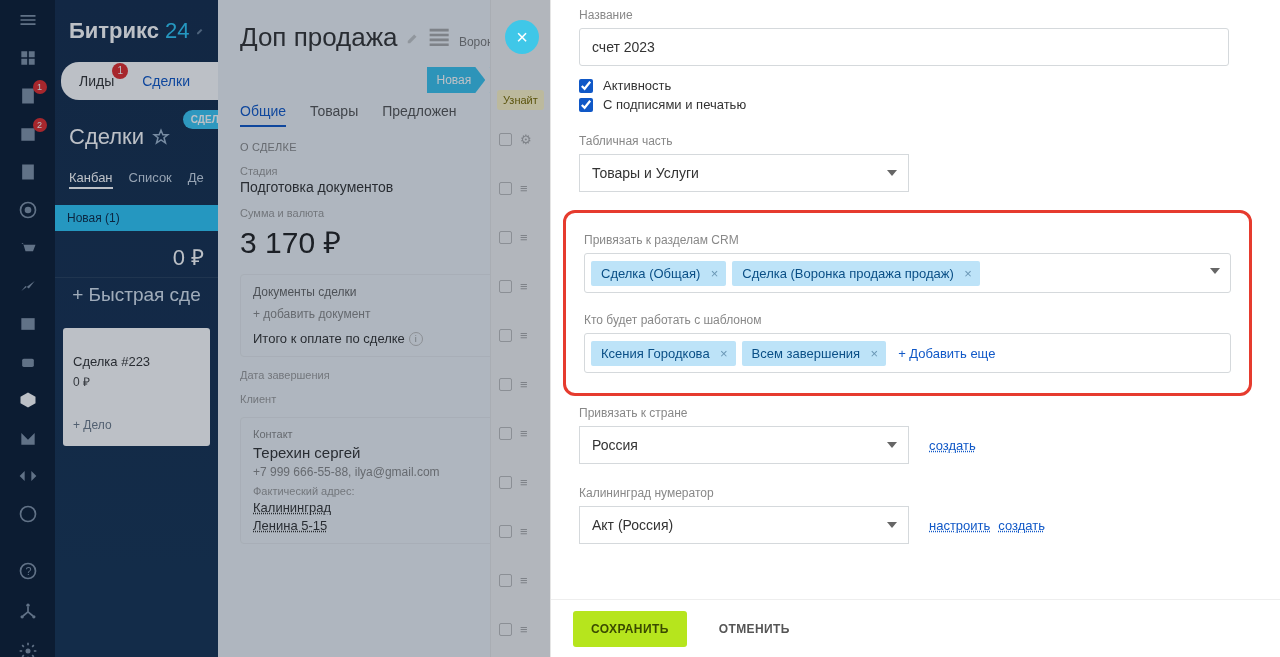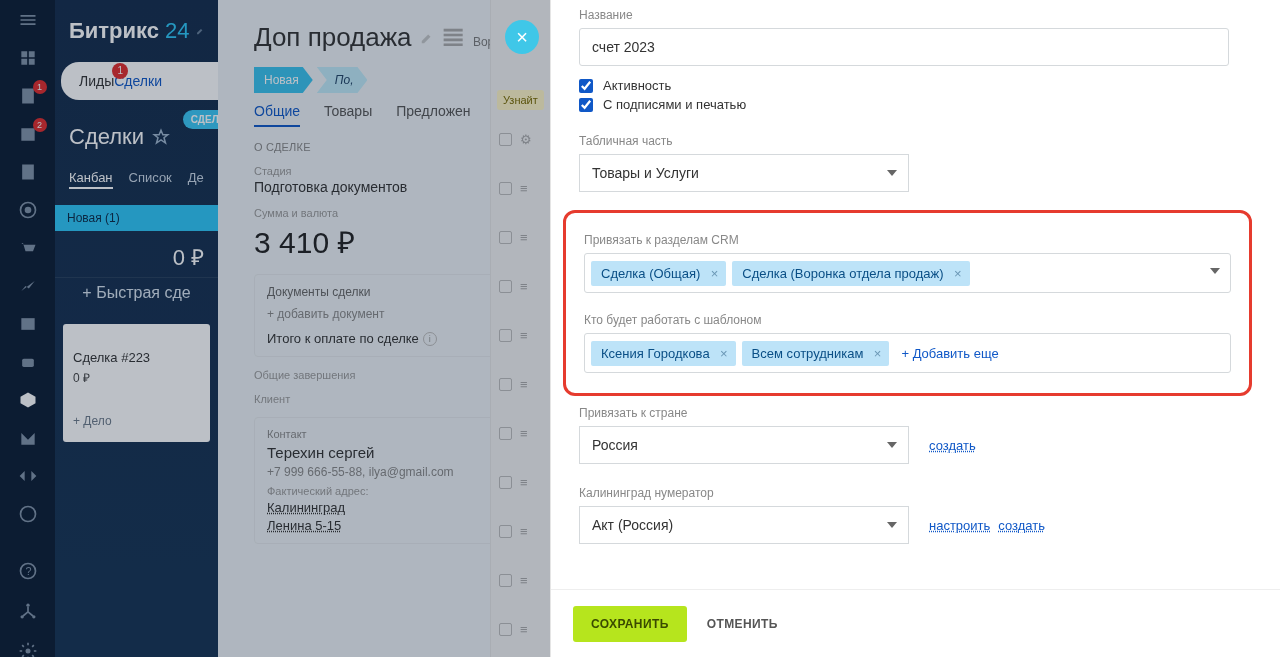--- a/index.html
+++ b/index.html
@@ -12,43 +12,43 @@
 .rail-icon.active svg { fill: #fff; }
 .rail-badge { position: absolute; top: -6px; right: -8px; min-width: 14px; height: 14px; background: #e22b2b; border-radius: 7px; color: #fff; font-size: 9px; line-height: 14px; text-align: center; padding: 0 3px; }
 .rail-sep { flex: 1; }
 .rail-bottom { display: flex; flex-direction: column; align-items: center; gap: 18px; margin-bottom: 16px; }
 
 
 .side { position: absolute; left: 55px; top: 0; width: 163px; height: 657px; background: linear-gradient(#142c4b, #163353); color: #d8e3ef; }
 .side-head { display: flex; align-items: center; gap: 6px; padding: 18px 14px 10px; font-size: 22px; font-weight: 600; color: #fff; }
 .side-head .b24 { color: #2fc7f7; font-weight: 400; }
 .side-head-edit { width: 16px; height: 16px; opacity: .6; }
-.side-tabs { background: #fff; margin: 8px 0 0 6px; border-radius: 18px 0 0 18px; height: 38px; display: flex; align-items: center; padding-left: 18px; font-size: 14px; position: relative; }
+.side-tabs { background: #fff; margin: 8px 0 0 6px; border-radius: 18px 0 0 18px; height: 38px; display: flex; align-items: center; padding-left: 18px; gap: 28px; font-size: 14px; position: relative; }
 .side-tab1 { color: #333; position: relative; }
 .side-tab1 .nbadge { position: absolute; top: -10px; right: -14px; width: 16px; height: 16px; border-radius: 8px; background: #e22b2b; color: #fff; font-size: 10px; line-height: 16px; text-align: center; }
 .side-tab2 { color: #1058c7; font-weight: 500; }
 .side-pill { position: absolute; right: -22px; top: 110px; background: #3bc8f5; color: #fff; font-size: 10px; font-weight: 600; padding: 4px 8px; border-radius: 10px; }
 .side-title { display: flex; align-items: center; gap: 8px; padding: 24px 14px 8px; font-size: 22px; color: #fff; }
 .star-outline { width: 18px; height: 18px; }
 .side-views { display: flex; gap: 16px; padding: 12px 14px 4px; font-size: 13px; color: #c9d6e4; }
 .side-view.active { color: #fff; border-bottom: 2px solid #fff; padding-bottom: 2px; }
 .side-stage { margin: 12px 0 0; background: #2fc7f7; color: #0a2a46; font-size: 12px; padding: 6px 12px; }
 .side-total { text-align: right; padding: 10px 14px 6px; font-size: 22px; color: #fff; }
-.side-quick { text-align: center; padding: 6px 0; font-size: 16px; color: #d8e3ef; border-top: 1px solid rgba(255,255,255,.08); }
+.side-quick { text-align: center; padding: 6px 0; font-size: 19px; color: #d8e3ef; border-top: 1px solid rgba(255,255,255,.08); }
 .side-card { background: #fff; margin: 16px 8px 0; border-radius: 3px; padding: 26px 10px 14px; font-size: 12px; color: #333; }
 .side-card .ctitle { font-size: 13px; margin-bottom: 4px; }
 .side-card .camount { color: #444; margin-bottom: 28px; }
 .side-card .cplus { color: #6c7a89; font-size: 12px; }
 
 
-.deal { position: absolute; left: 218px; top: 0; width: 322px; height: 657px; background: #eef2f5; padding: 0 0 0 36px; }
+.deal { position: absolute; left: 218px; top: 0; width: 322px; height: 657px; background: #eef2f5; padding: 0 0 0 22px; }
 .deal-title { font-size: 26px; color: #333; padding: 22px 0 2px; display: flex; align-items: center; gap: 8px; }
 .deal-title .pencil { width: 14px; height: 14px; opacity: .5; }
 .deal-title .crumb { font-size: 12px; color: #7a7a7a; padding-top: 8px; }
-.deal-stagebar { display: flex; gap: 4px; margin: 12px 0 10px; }
+.deal-stagebar { display: flex; gap: 4px; margin: 12px 0 10px; justify-content: flex-end; }
 .stage-chip { font-size: 12px; padding: 6px 14px 6px 10px; position: relative; }
 .stage-chip.s1 { background: #39c3ee; color: #fff; clip-path: polygon(0 0, calc(100% - 10px) 0, 100% 50%, calc(100% - 10px) 100%, 0 100%); }
 .stage-chip.s2 { background: #bfe9f7; color: #246; clip-path: polygon(0 0, calc(100% - 10px) 0, 100% 50%, calc(100% - 10px) 100%, 0 100%, 10px 50%); padding-left: 18px; font-style: italic; }
 .deal-tabs { display: flex; gap: 24px; font-size: 14px; color: #555; margin: 10px 0 14px; }
 .deal-tab.active { color: #1058c7; border-bottom: 2px solid #1058c7; padding-bottom: 6px; }
 .deal-section-h { font-size: 11px; color: #888; letter-spacing: .2px; margin: 14px 0 8px; }
 .deal-lbl { font-size: 11px; color: #999; margin-top: 12px; }
 .deal-val { font-size: 14px; color: #333; margin-top: 2px; }
 .deal-sum { font-size: 30px; color: #222; margin-top: 2px; }
 .deal-box { border: 1px solid #e3e7ea; border-radius: 4px; padding: 10px 12px; margin-top: 12px; font-size: 12px; color: #666; }
@@ -81,21 +81,21 @@
 .selwrap { position: relative; display: inline-block; }
 .selwrap::after { content: ""; position: absolute; right: 12px; top: 16px; width: 0; height: 0; border-left: 5px solid transparent; border-right: 5px solid transparent; border-top: 6px solid #666; pointer-events: none; }
 .redbox { border: 3px solid #e63b2e; border-radius: 12px; padding: 16px 18px 20px; margin: 18px -12px 8px -16px; }
 .tagbox { border: 1px solid #d5d9dc; border-radius: 3px; min-height: 40px; padding: 4px 6px; display: flex; flex-wrap: wrap; align-items: center; gap: 6px; max-width: 650px; position: relative; }
 .tagbox .chev { position: absolute; right: 10px; top: 14px; width: 0; height: 0; border-left: 5px solid transparent; border-right: 5px solid transparent; border-top: 6px solid #666; }
 .tag { background: #bde3f8; color: #0a4f86; font-size: 13px; padding: 5px 26px 5px 10px; border-radius: 2px; position: relative; }
 .tag .tx { position: absolute; right: 8px; top: 5px; color: #6a97b5; font-size: 13px; cursor: pointer; }
 .addmore { color: #1058c7; font-size: 13px; padding-left: 6px; }
 .linkish { color: #1058c7; font-size: 13px; text-decoration: underline dotted; margin-left: 20px; }
 .rowflex { display: flex; align-items: center; }
-.modal-foot { position: absolute; left: 0; right: 0; bottom: 0; height: 68px; background: #fff; border-top: 1px solid #eee; display: flex; align-items: center; gap: 20px; padding-left: 22px; }
+.modal-foot { position: absolute; left: 0; right: 0; bottom: 0; height: 58px; background: #fff; border-top: 1px solid #eee; display: flex; align-items: center; gap: 32px; padding-left: 22px; }
 .btn-save { background: #b6e51d; color: #3a4a00; border: none; height: 36px; padding: 0 18px; font-size: 12px; font-weight: 600; letter-spacing: .4px; border-radius: 3px; }
 .btn-cancel { background: none; border: none; color: #555; font-size: 12px; font-weight: 600; letter-spacing: .4px; text-align: center; }
 
 
 .dim { position: absolute; left: 0; top: 0; width: 550px; height: 657px; background: rgba(15, 30, 50, .28); pointer-events: none; }
 
 
 .modal::-webkit-scrollbar { width: 10px; }
 </style>
 </head>
@@ -250,30 +250,30 @@
   </div>
   <div class="deal-tabs">
     <span class="deal-tab active">Общие</span>
     <span class="deal-tab">Товары</span>
     <span class="deal-tab">Предложен</span>
   </div>
   <div class="deal-section-h">О СДЕЛКЕ</div>
   <div class="deal-lbl">Стадия</div>
   <div class="deal-val">Подготовка документов</div>
   <div class="deal-lbl">Сумма и валюта</div>
-  <div class="deal-sum">3 410 ₽</div>
+  <div class="deal-sum">3 170 ₽</div>
   <div class="deal-box">
     <div>Документы сделки</div>
     <div class="addlink" style="margin-top:8px">+ добавить документ</div>
     <div class="totalrow">
         <span>Итого к оплате по сделке</span>
         <span class="infodot">i</span>
       </div>
   </div>
-  <div class="deal-lbl">Общие завершения</div>
+  <div class="deal-lbl">Дата завершения</div>
   <div class="deal-lbl">Клиент</div>
   <div class="deal-box deal-contact">
     <div>Контакт</div>
     <div class="name">Терехин сергей</div>
     <div class="phone">+7 999 666-55-88, ilya@gmail.com</div>
     <div class="fact">Фактический адрес:</div>
     <div class="u">Калининград</div><br>
     <div class="u">Ленина 5-15</div>
   </div>
 </div>
@@ -346,28 +346,28 @@
         <span>С подписями и печатью</span>
       </label>
 
     <div class="mlabel" style="margin-top:22px">Табличная часть</div>
     <div class="selwrap"><select class="mselect"><option>Товары и Услуги</option></select></div>
 
     <div class="redbox">
       <div class="mlabel">Привязать к разделам CRM</div>
       <div class="tagbox">
         <span class="tag"><span>Сделка (Общая)</span><span class="tx">×</span></span>
-        <span class="tag"><span>Сделка (Воронка отдела продаж)</span><span class="tx">×</span></span>
+        <span class="tag"><span>Сделка (Воронка продажа продаж)</span><span class="tx">×</span></span>
         <span class="chev"></span>
       </div>
 
       <div class="mlabel" style="margin-top:20px">Кто будет работать с шаблоном</div>
       <div class="tagbox">
         <span class="tag"><span>Ксения Городкова</span><span class="tx">×</span></span>
-        <span class="tag"><span>Всем сотрудникам</span><span class="tx">×</span></span>
+        <span class="tag"><span>Всем завершения</span><span class="tx">×</span></span>
         <span class="addmore">+ Добавить еще</span>
       </div>
     </div>
 
     <div class="mlabel" style="margin-top:10px">Привязать к стране</div>
     <div class="rowflex">
       <div class="selwrap"><select class="mselect"><option>Россия</option></select></div>
       <a class="linkish">создать</a>
     </div>
 

